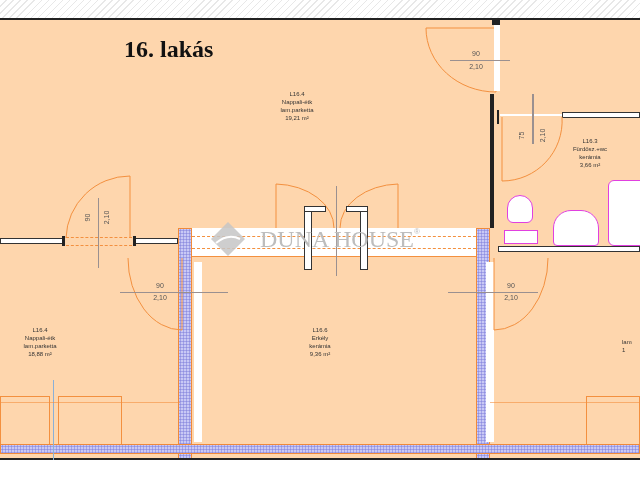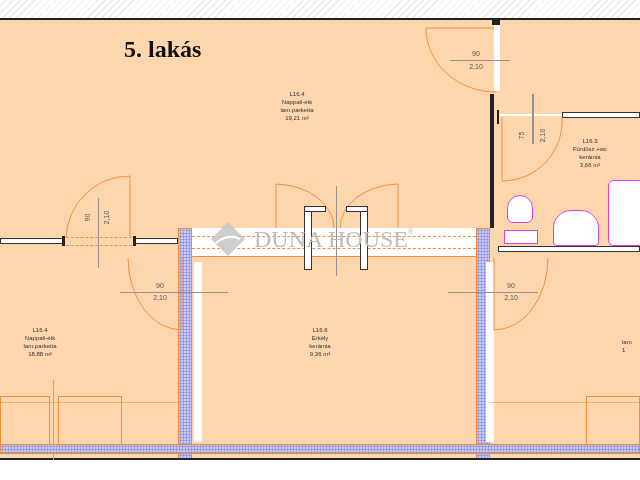--- a/index.html
+++ b/index.html
@@ -15,36 +15,36 @@
   .insul { position:absolute;
     background-color:#c9c9f5;
     background-image: radial-gradient(circle, #8f8fe0 0.9px, transparent 1.2px);
     background-size:3px 3px;
     border:1px solid #f08a3a; box-sizing:border-box; }
   .winbar { position:absolute; background:#fff; border:1px solid #333; box-sizing:border-box; }
   .orangeline { position:absolute; background:#f3903f; }
   .dash-h { position:absolute; height:0; border-top:1px dashed #f3903f; }
   .greyline { position:absolute; background:#9a9090; }
   .logo { position:absolute; left:208px; top:219px; display:flex; align-items:center; }
-  .logo-text { font-family:"Liberation Serif", serif; font-size:24px; color:#bdbdbd; letter-spacing:0px; margin-left:6px; }
+  .logo-text { font-family:"Liberation Serif", serif; font-size:24px; color:#bdbdbd; letter-spacing:0px; margin-left:12px; }
   .whiteband { position:absolute; background:#ffffff; }
   .fixture { position:absolute; border:1.5px solid #e040e0; box-sizing:border-box; background:#fff; }
 </style>
 </head>
 <body>
 
 <div class="plan">
 
   <div class="hatch-top"></div>
   <div class="wall-black" style="left:0;top:18px;width:640px;height:2px;"></div>
 
   <div class="floor" style="left:0;top:20px;width:640px;height:440px;"></div>
   <div class="whiteband" style="left:0;top:462px;width:640px;height:18px;"></div>
 
-  <div class="title">5. lakás</div>
+  <div class="title">16. lakás</div>
 
   <div class="room-label" style="left:262px;top:90px;width:70px;">
     <div>L16.4</div>
     <div>Nappali-étk</div>
     <div>lam.parketta</div>
     <div>19,21 m²</div>
   </div>
 
   <div class="wall-black" style="left:490px;top:94px;width:4px;height:134px;"></div>
   <div class="wall-black" style="left:497px;top:110px;width:2px;height:14px;"></div>

